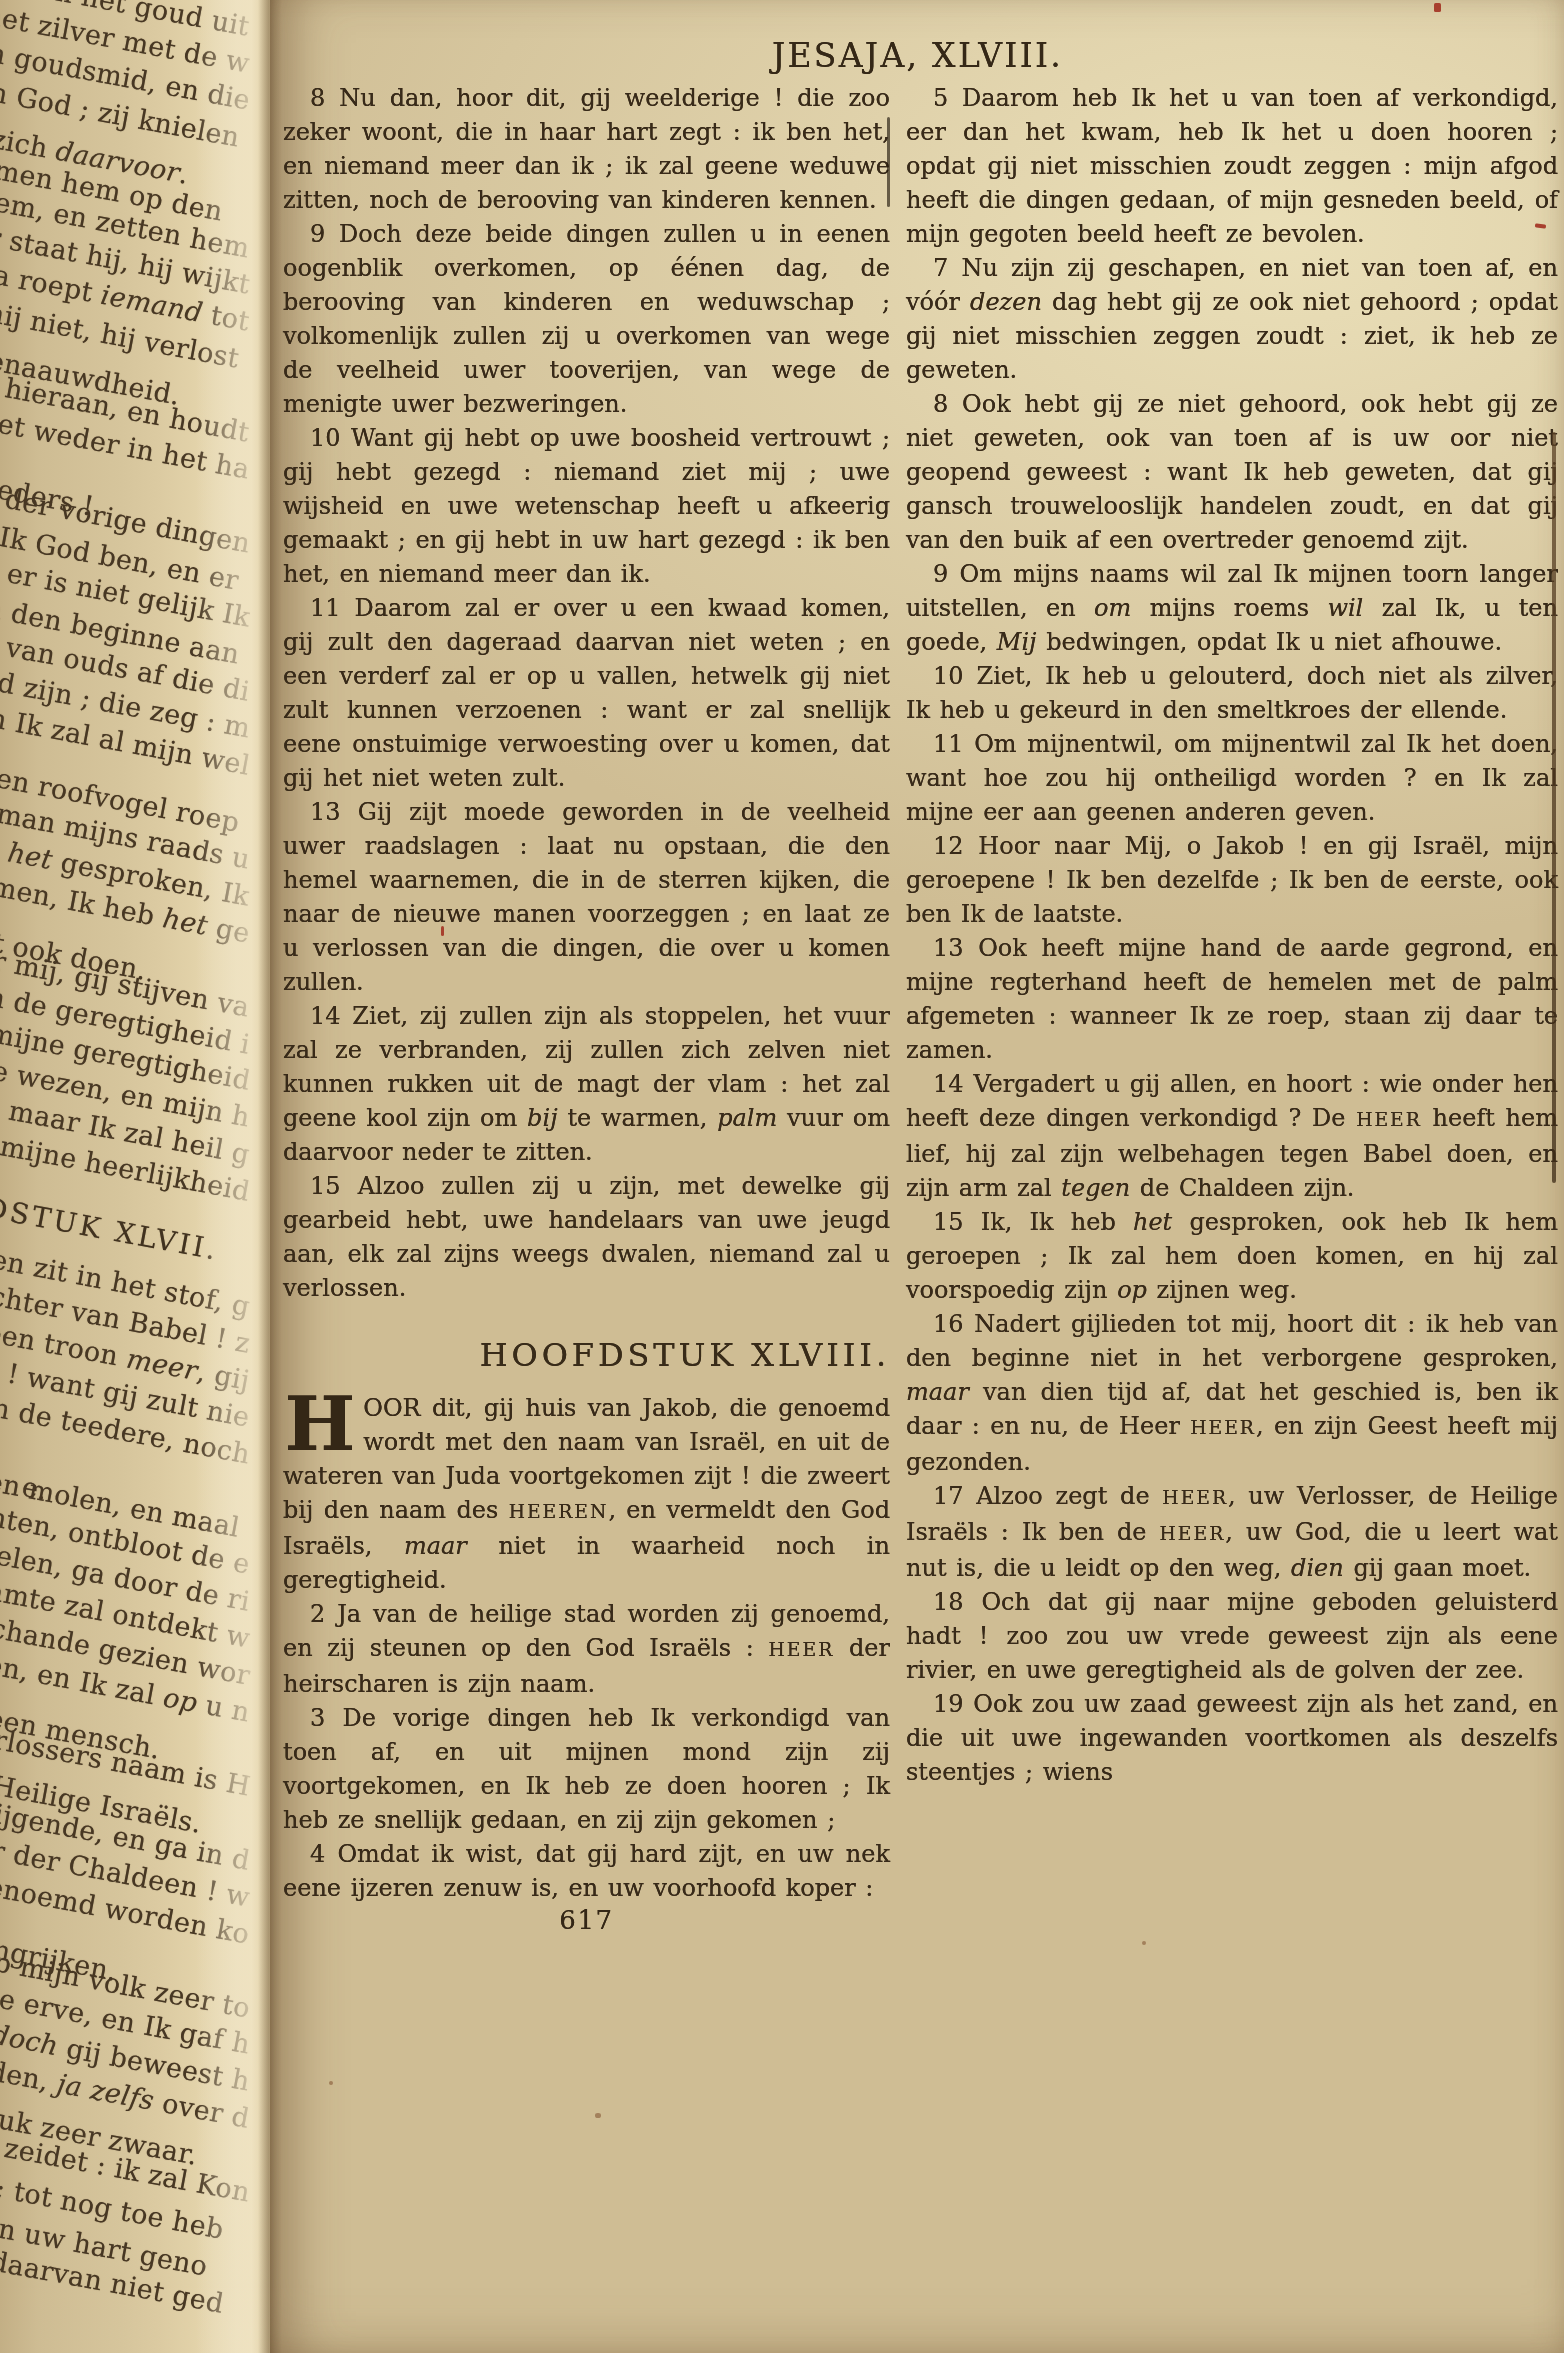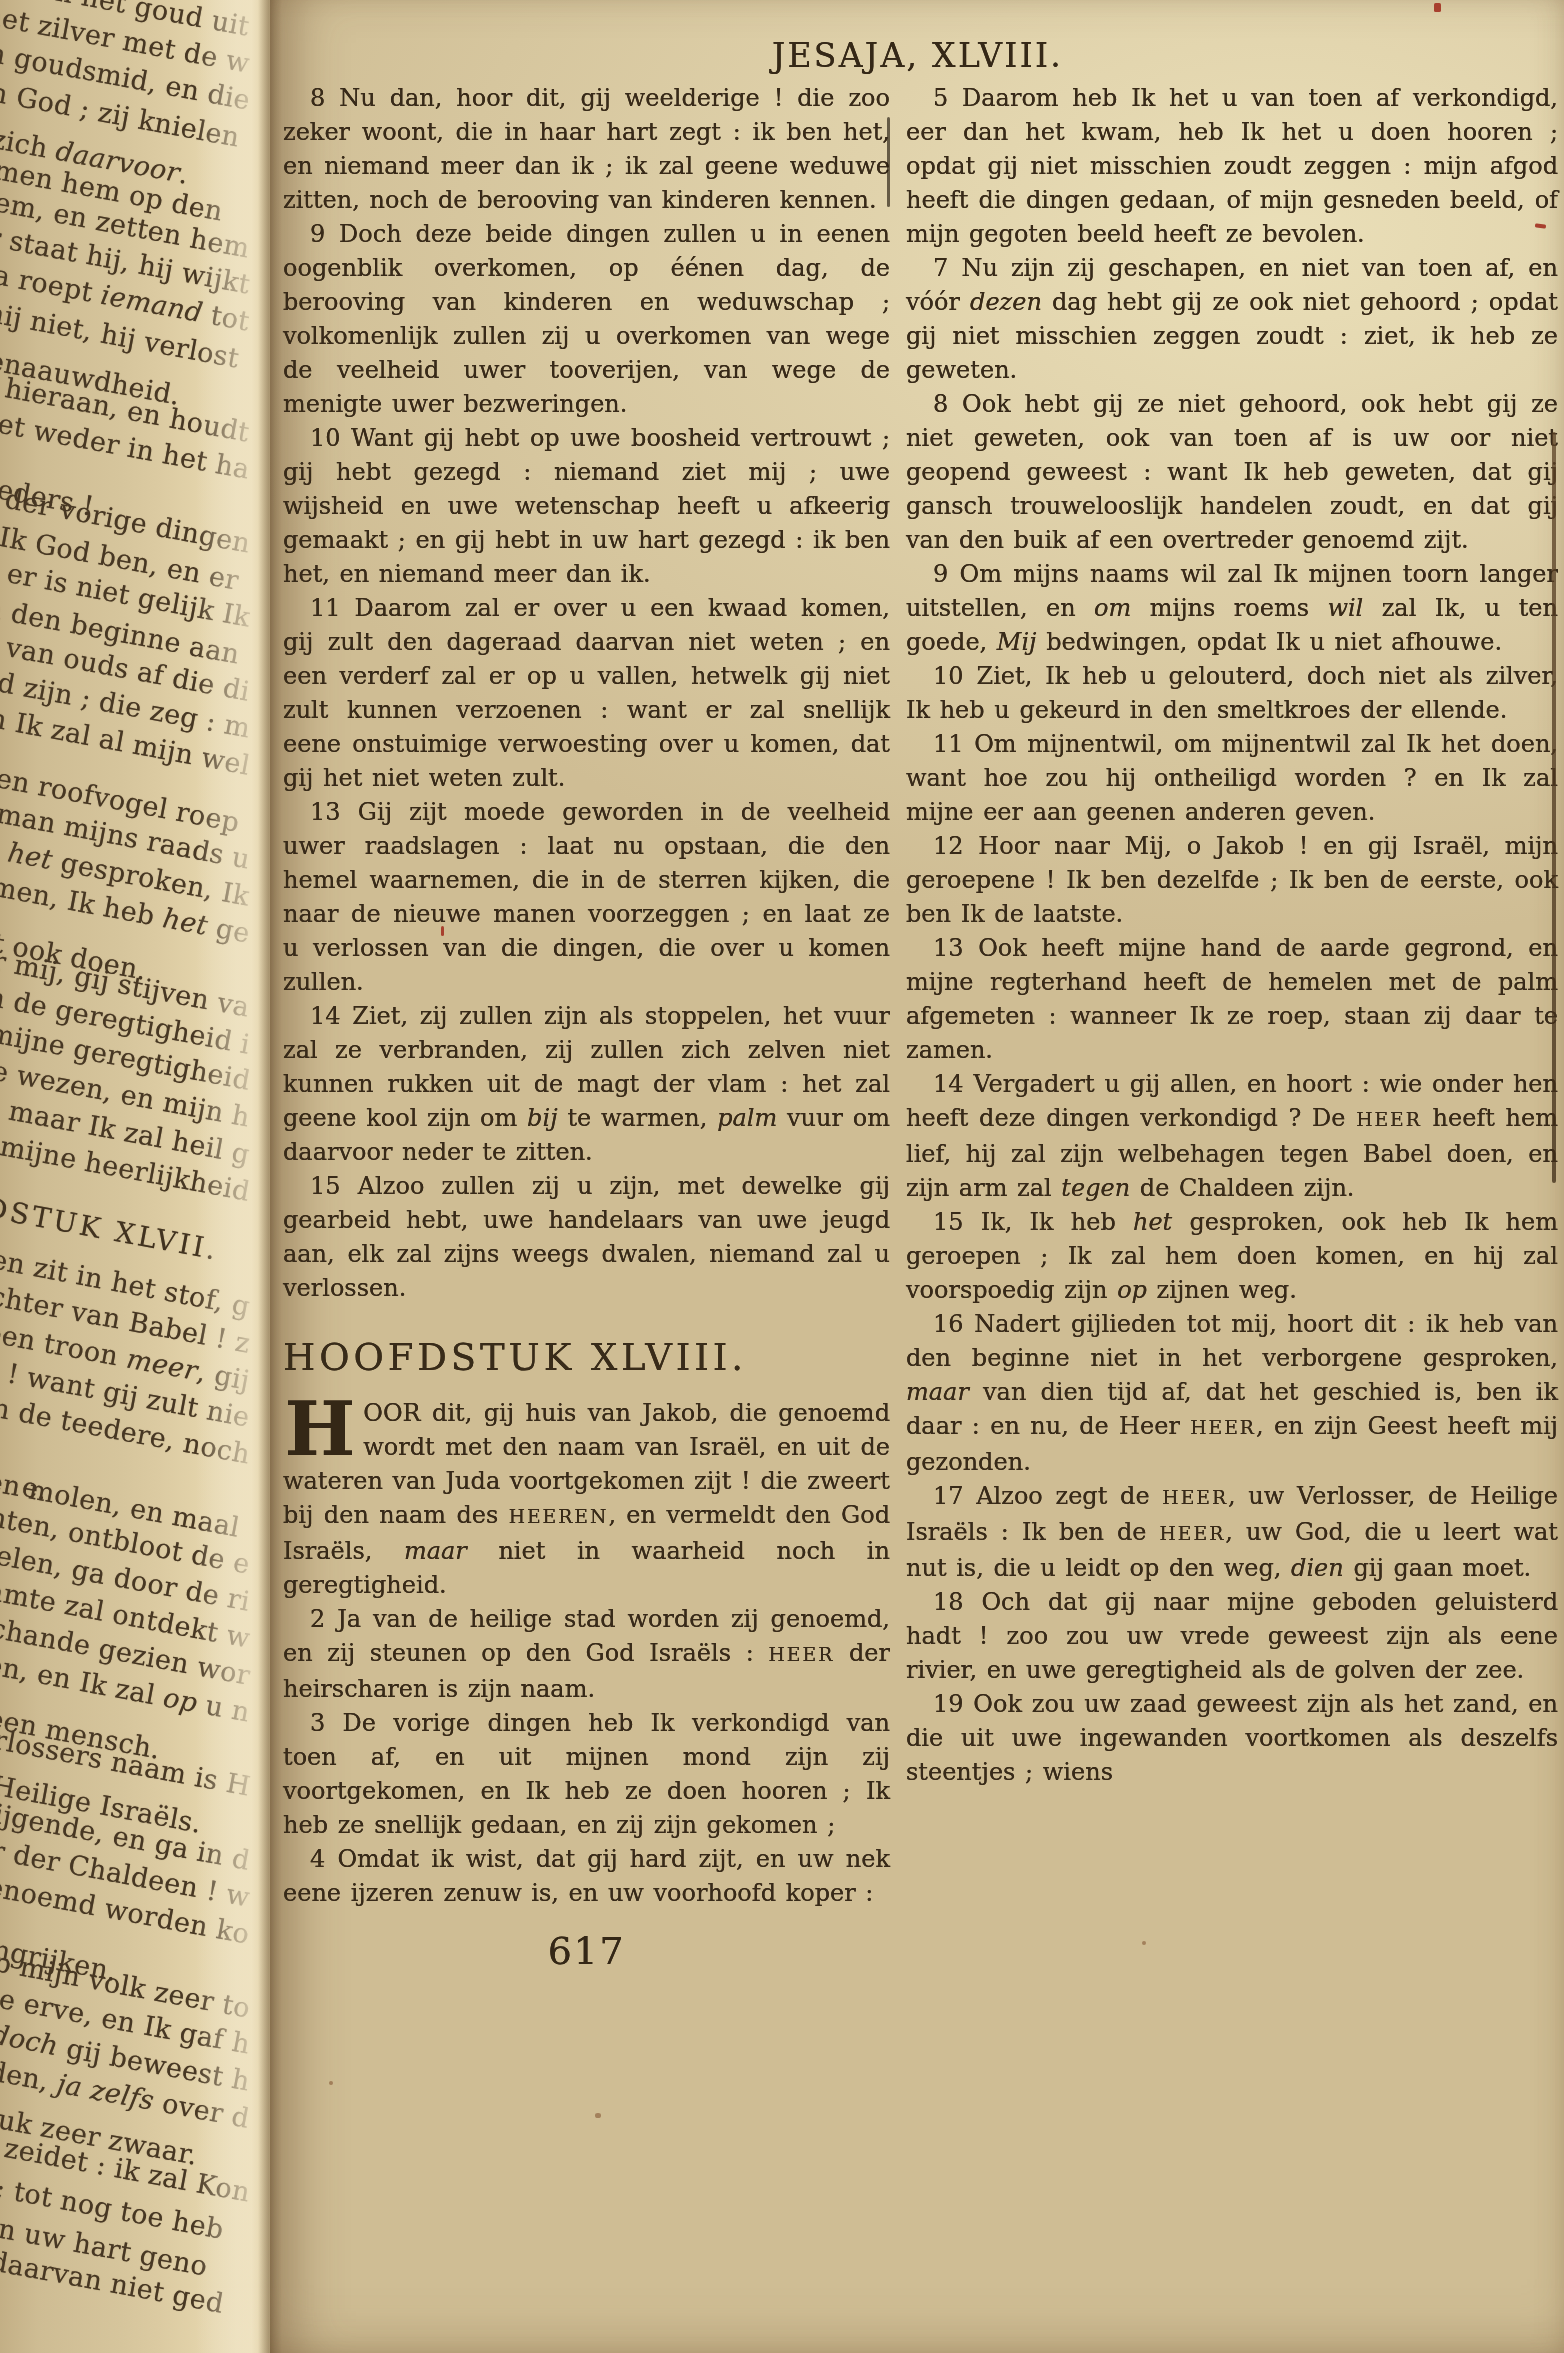--- a/index.html
+++ b/index.html
@@ -24,27 +24,27 @@
     box-shadow:inset 43px 0 55px -23.5px rgba(90,60,30,.45), inset -14px 0 31px -17px rgba(110,80,45,.35), inset 0 -31px 63px -31px rgba(120,90,50,.30);}
   .running-head{position:absolute;top:36px;left:0;width:100%;text-align:center;
     font-size:33px;letter-spacing:2.3px;color:#352817;text-shadow:0 0 0.5px currentColor;}
   .columns{position:absolute;left:0;top:81px;width:100%;}
   .col{position:absolute;top:0;}
   .col-left{left:13px;width:607px;}
   .col-right{left:636px;width:652px;}
   p.verse{margin:0;text-indent:27px;text-align:justify;font-size:24px;line-height:34px;
     color:#382a19;word-spacing:2px;text-shadow:0 0 0.4px currentColor;}
   p.verse.first{text-indent:0;}
-  .chap{text-align:left;font-size:37px;letter-spacing:3.9px;color:#382b19;
+  .chap{text-align:right;font-size:32px;letter-spacing:3.9px;color:#382b19;
     margin:31px 0 17px 0;text-shadow:0 0 0.5px currentColor;}
   .dc{float:left;font-size:75px;line-height:56px;font-weight:700;padding:4.7px 7.8px 0 1.6px;color:#342716;}
   sc{font-style:normal;font-size:.78em;letter-spacing:2px;}
   i{font-style:italic;}
-  .page-number{text-align:center;font-size:38px;letter-spacing:1.6px;color:#342716;
-    margin-top:19px;text-shadow:0 0 0.5px currentColor;}
+  .page-number{text-align:center;font-size:26px;letter-spacing:1.6px;color:#342716;
+    text-shadow:0 0 0.5px currentColor;}
   
   .col-rule{position:absolute;left:617px;top:117px;width:3.1px;height:90px;z-index:2;
     background:#241a0e;opacity:.65;border-radius:1.6px;}
   .edge-line{position:absolute;right:9.4px;top:432px;width:3.9px;height:751px;z-index:2;
     background:linear-gradient(#5c4226,#3d2b16);opacity:.75;border-radius:2.3px;}
   .red-mark{position:absolute;background:#a8402e;border-radius:1.6px;z-index:5;}
   .speck{position:absolute;width:3.9px;height:3.9px;border-radius:50%;background:rgba(120,70,35,.5);z-index:5;}
 </style>
 </head>
 <body>

